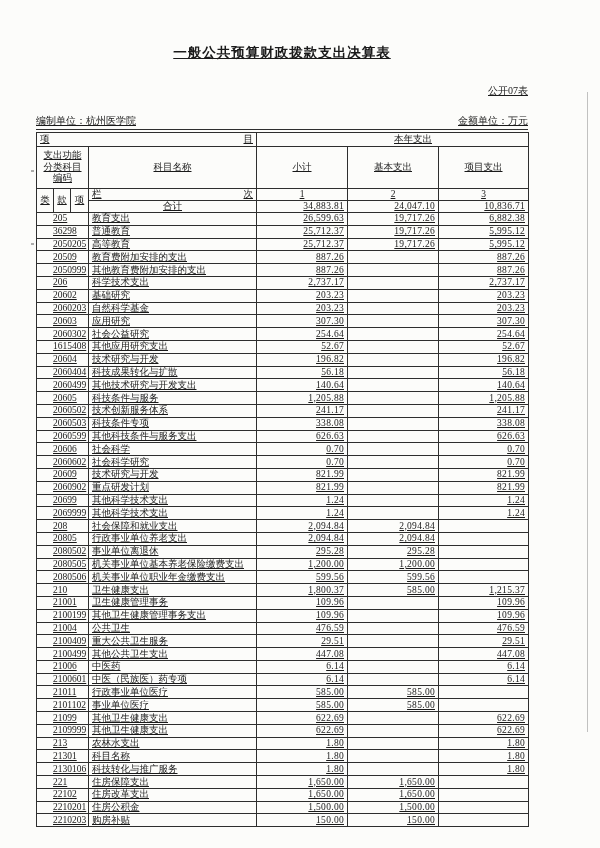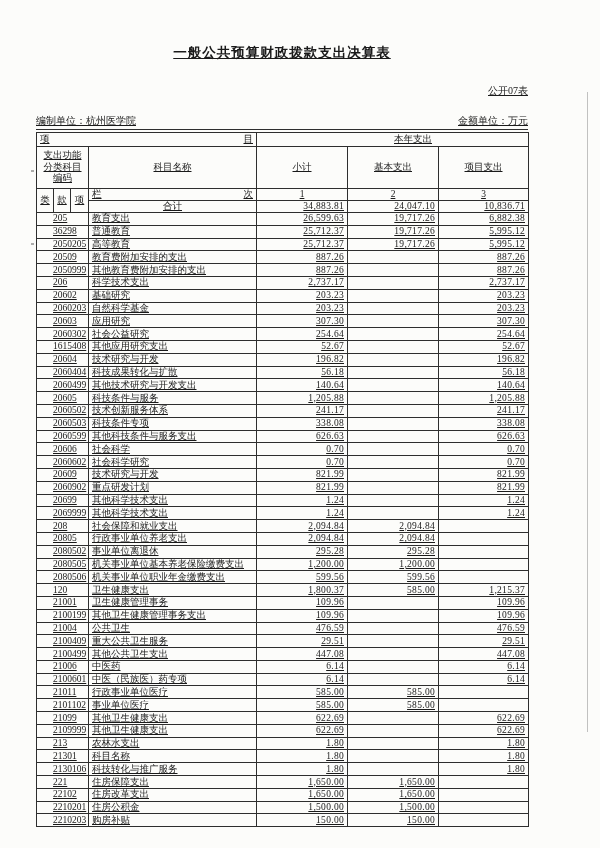--- a/index.html
+++ b/index.html
@@ -358,21 +358,21 @@
             <td class="num"></td>
           </tr>
           <tr>
             <td class="code" colspan="3">2080506</td>
             <td class="name indent">机关事业单位职业年金缴费支出</td>
             <td class="num">599.56</td>
             <td class="num">599.56</td>
             <td class="num"></td>
           </tr>
           <tr>
-            <td class="code" colspan="3">120</td>
+            <td class="code" colspan="3">210</td>
             <td class="name">卫生健康支出</td>
             <td class="num">1,800.37</td>
             <td class="num">585.00</td>
             <td class="num">1,215.37</td>
           </tr>
           <tr>
             <td class="code" colspan="3">21001</td>
             <td class="name">卫生健康管理事务</td>
             <td class="num">109.96</td>
             <td class="num"></td>

